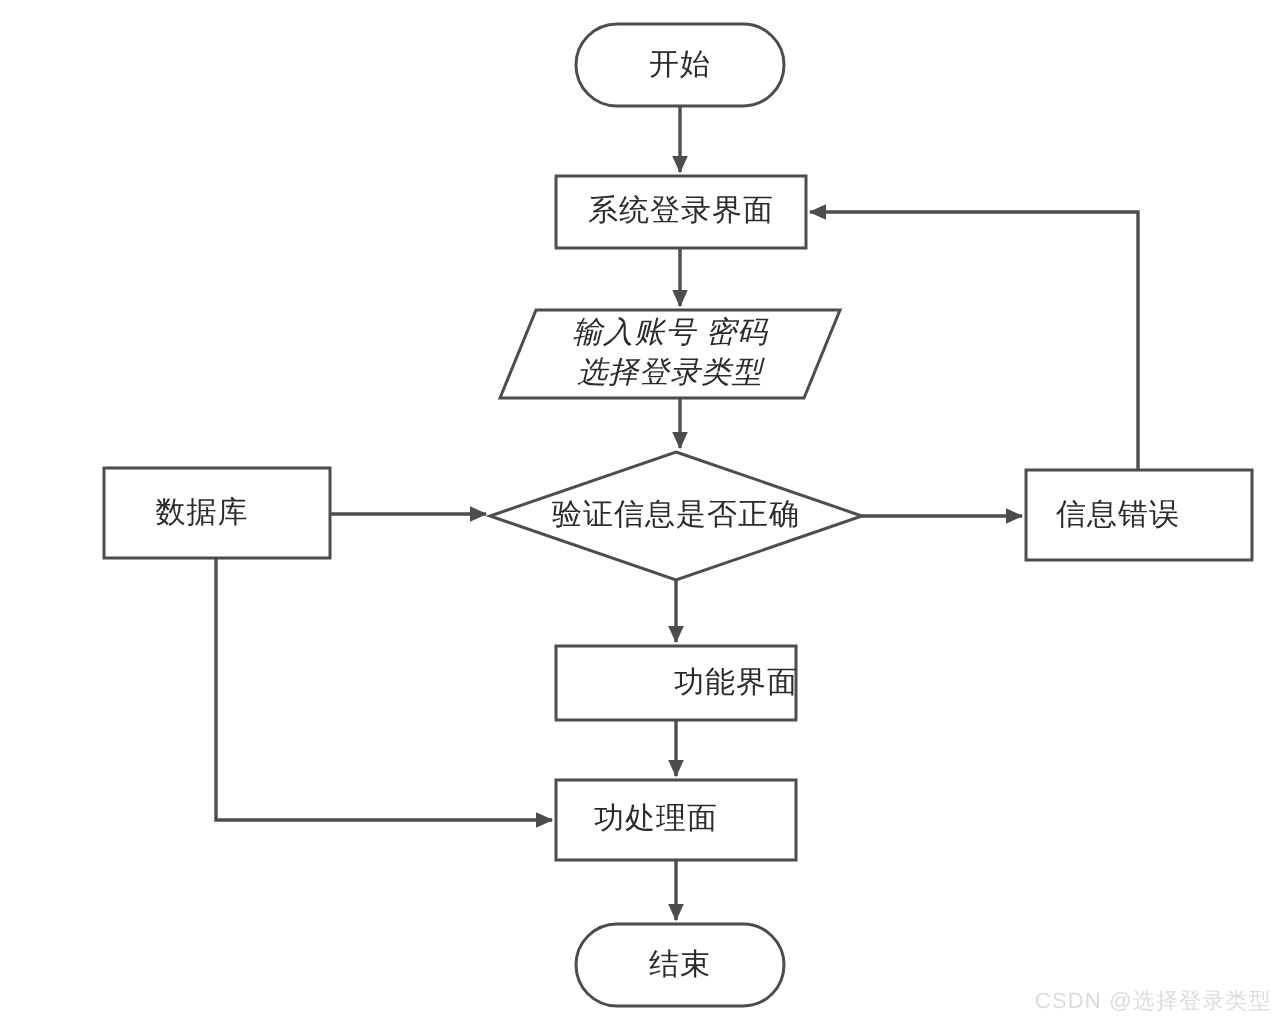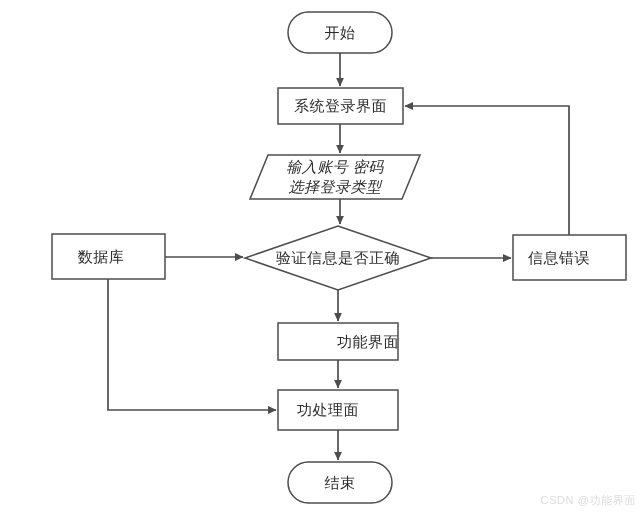--- a/index.html
+++ b/index.html
@@ -115,15 +115,15 @@
   <div class="node-label" style="left:52px; top:234px; width:98px; height:45px;">数据库</div>
 
   <div class="node-label" style="left:513px; top:235px; width:92px; height:45px;">信息错误</div>
 
   <div class="node-label" style="left:278px; top:323px; width:100px; height:37px;margin-left:40px;">功能界面</div>
 
   <div class="node-label" style="left:278px; top:390px; width:100px; height:40px;">功处理面</div>
 
   <div class="node-label" style="left:288px; top:462px; width:104px; height:41px;">结束</div>
 
-  <div class="watermark">CSDN @功能界面</div>
+  <div class="watermark">CSDN @选择登录类型</div>
 
 </div>
 
 </body></html>

